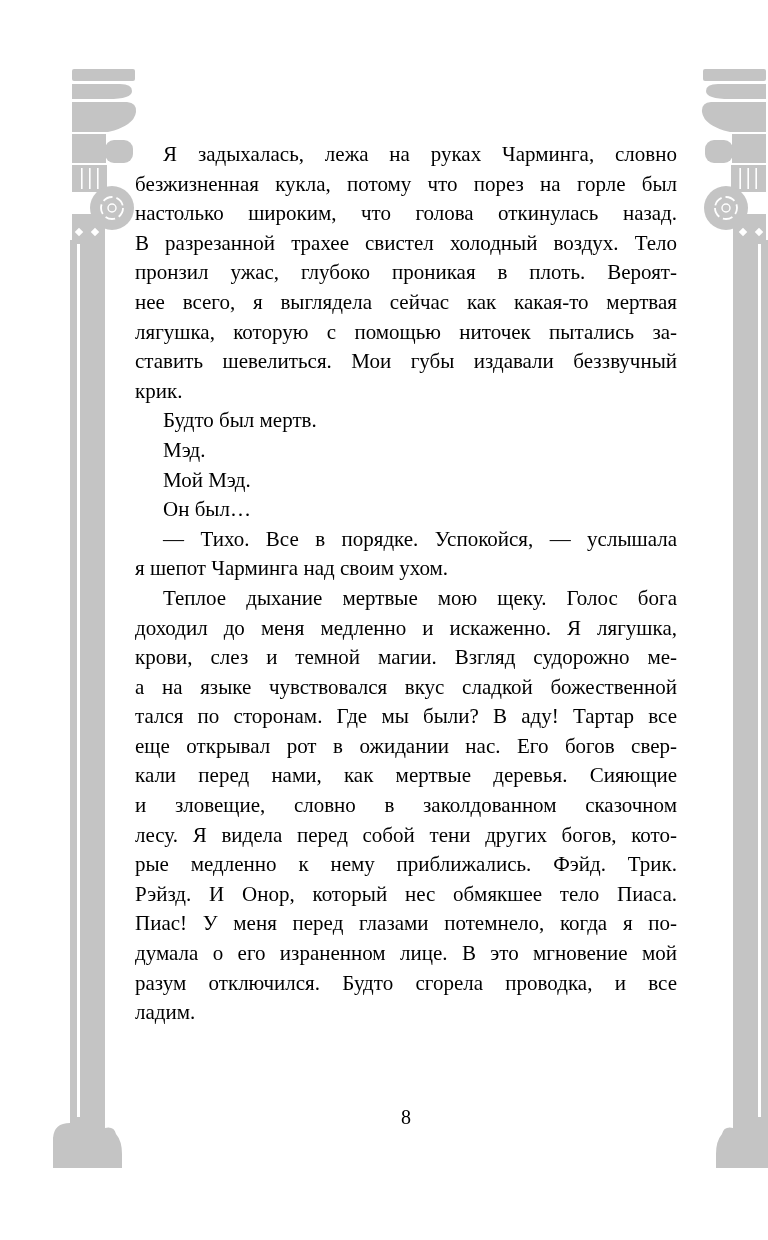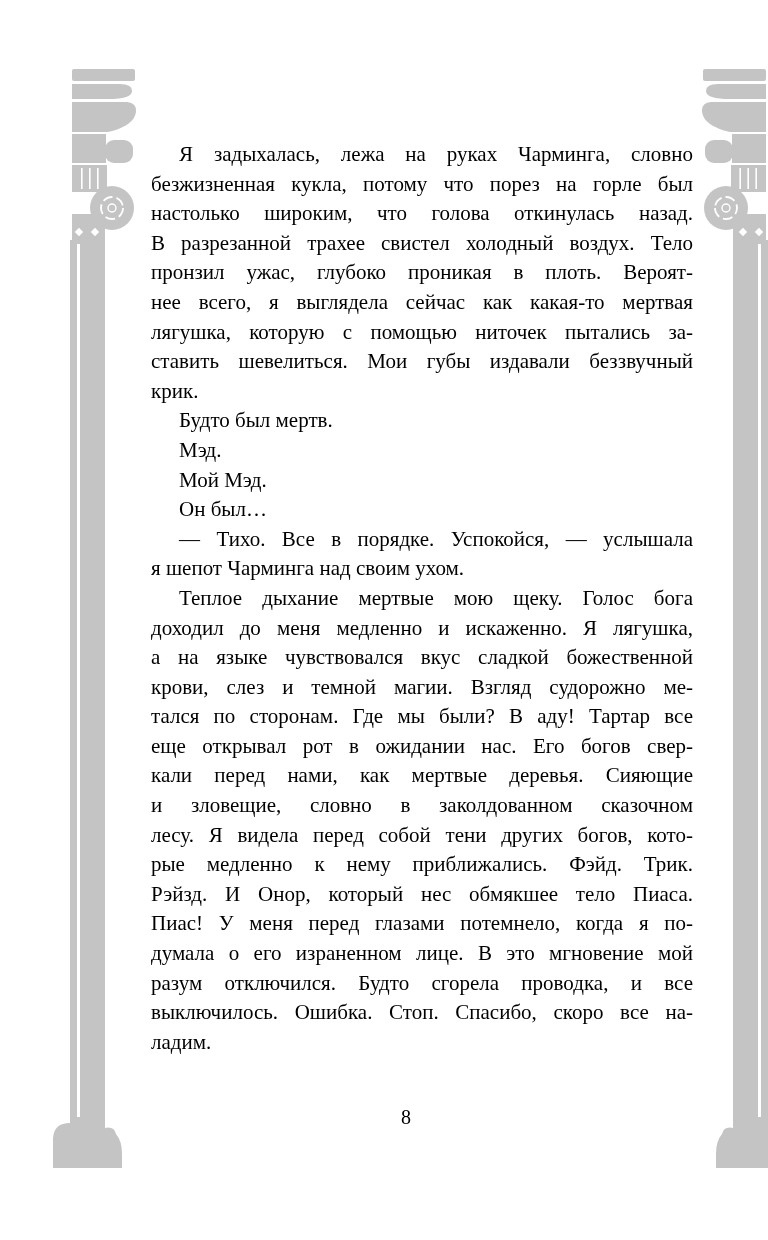--- a/index.html
+++ b/index.html
@@ -20,21 +20,21 @@
     position: absolute;
     top: 66px;
     width: 90px;
     height: 1110px;
   }
   .column-left { left: 50px; }
   .column-right { right: -20px; transform: scaleX(-1); }
 
   .text-block {
     position: absolute;
-    left: 151px;
+    left: 135px;
     top: 140px;
     width: 542px;
     font-size: 21px;
   }
   .line {
     height: 29.6px;
     line-height: 29.6px;
     overflow: hidden;
     text-align: justify;
     text-align-last: justify;
@@ -143,31 +143,30 @@
       <div class="line">ставить шевелиться. Мои губы издавали беззвучный</div>
       <div class="line last">крик.</div>
       <div class="line first last">Будто был мертв.</div>
       <div class="line first last">Мэд.</div>
       <div class="line first last">Мой Мэд.</div>
       <div class="line first last">Он был…</div>
       <div class="line first">— Тихо. Все в порядке. Успокойся, — услышала</div>
       <div class="line last">я шепот Чарминга над своим ухом.</div>
       <div class="line first">Теплое дыхание мертвые мою щеку. Голос бога</div>
       <div class="line">доходил до меня медленно и искаженно. Я лягушка,</div>
+      <div class="line">крови, слез и темной магии. Взгляд судорожно ме-</div>
       <div class="line">а на языке чувствовался вкус сладкой божественной</div>
-      <div class="line">крови, слез и темной магии. Взгляд судорожно ме-</div>
       <div class="line">тался по сторонам. Где мы были? В аду! Тартар все</div>
       <div class="line">еще открывал рот в ожидании нас. Его богов свер-</div>
       <div class="line">кали перед нами, как мертвые деревья. Сияющие</div>
       <div class="line">и зловещие, словно в заколдованном сказочном</div>
       <div class="line">лесу. Я видела перед собой тени других богов, кото-</div>
       <div class="line">рые медленно к нему приближались. Фэйд. Трик.</div>
       <div class="line">Рэйзд. И Онор, который нес обмякшее тело Пиаса.</div>
       <div class="line">Пиас! У меня перед глазами потемнело, когда я по-</div>
       <div class="line">думала о его израненном лице. В это мгновение мой</div>
       <div class="line">разум отключился. Будто сгорела проводка, и все</div>
-      <div class="line">выключилось. Ошибка. Стоп. Спасибо, скоро все на-</div>
       <div class="line last">ладим.</div>
     </div>
 
   <div class="page-number">8</div>
 
 </div>
 
 </body></html>

